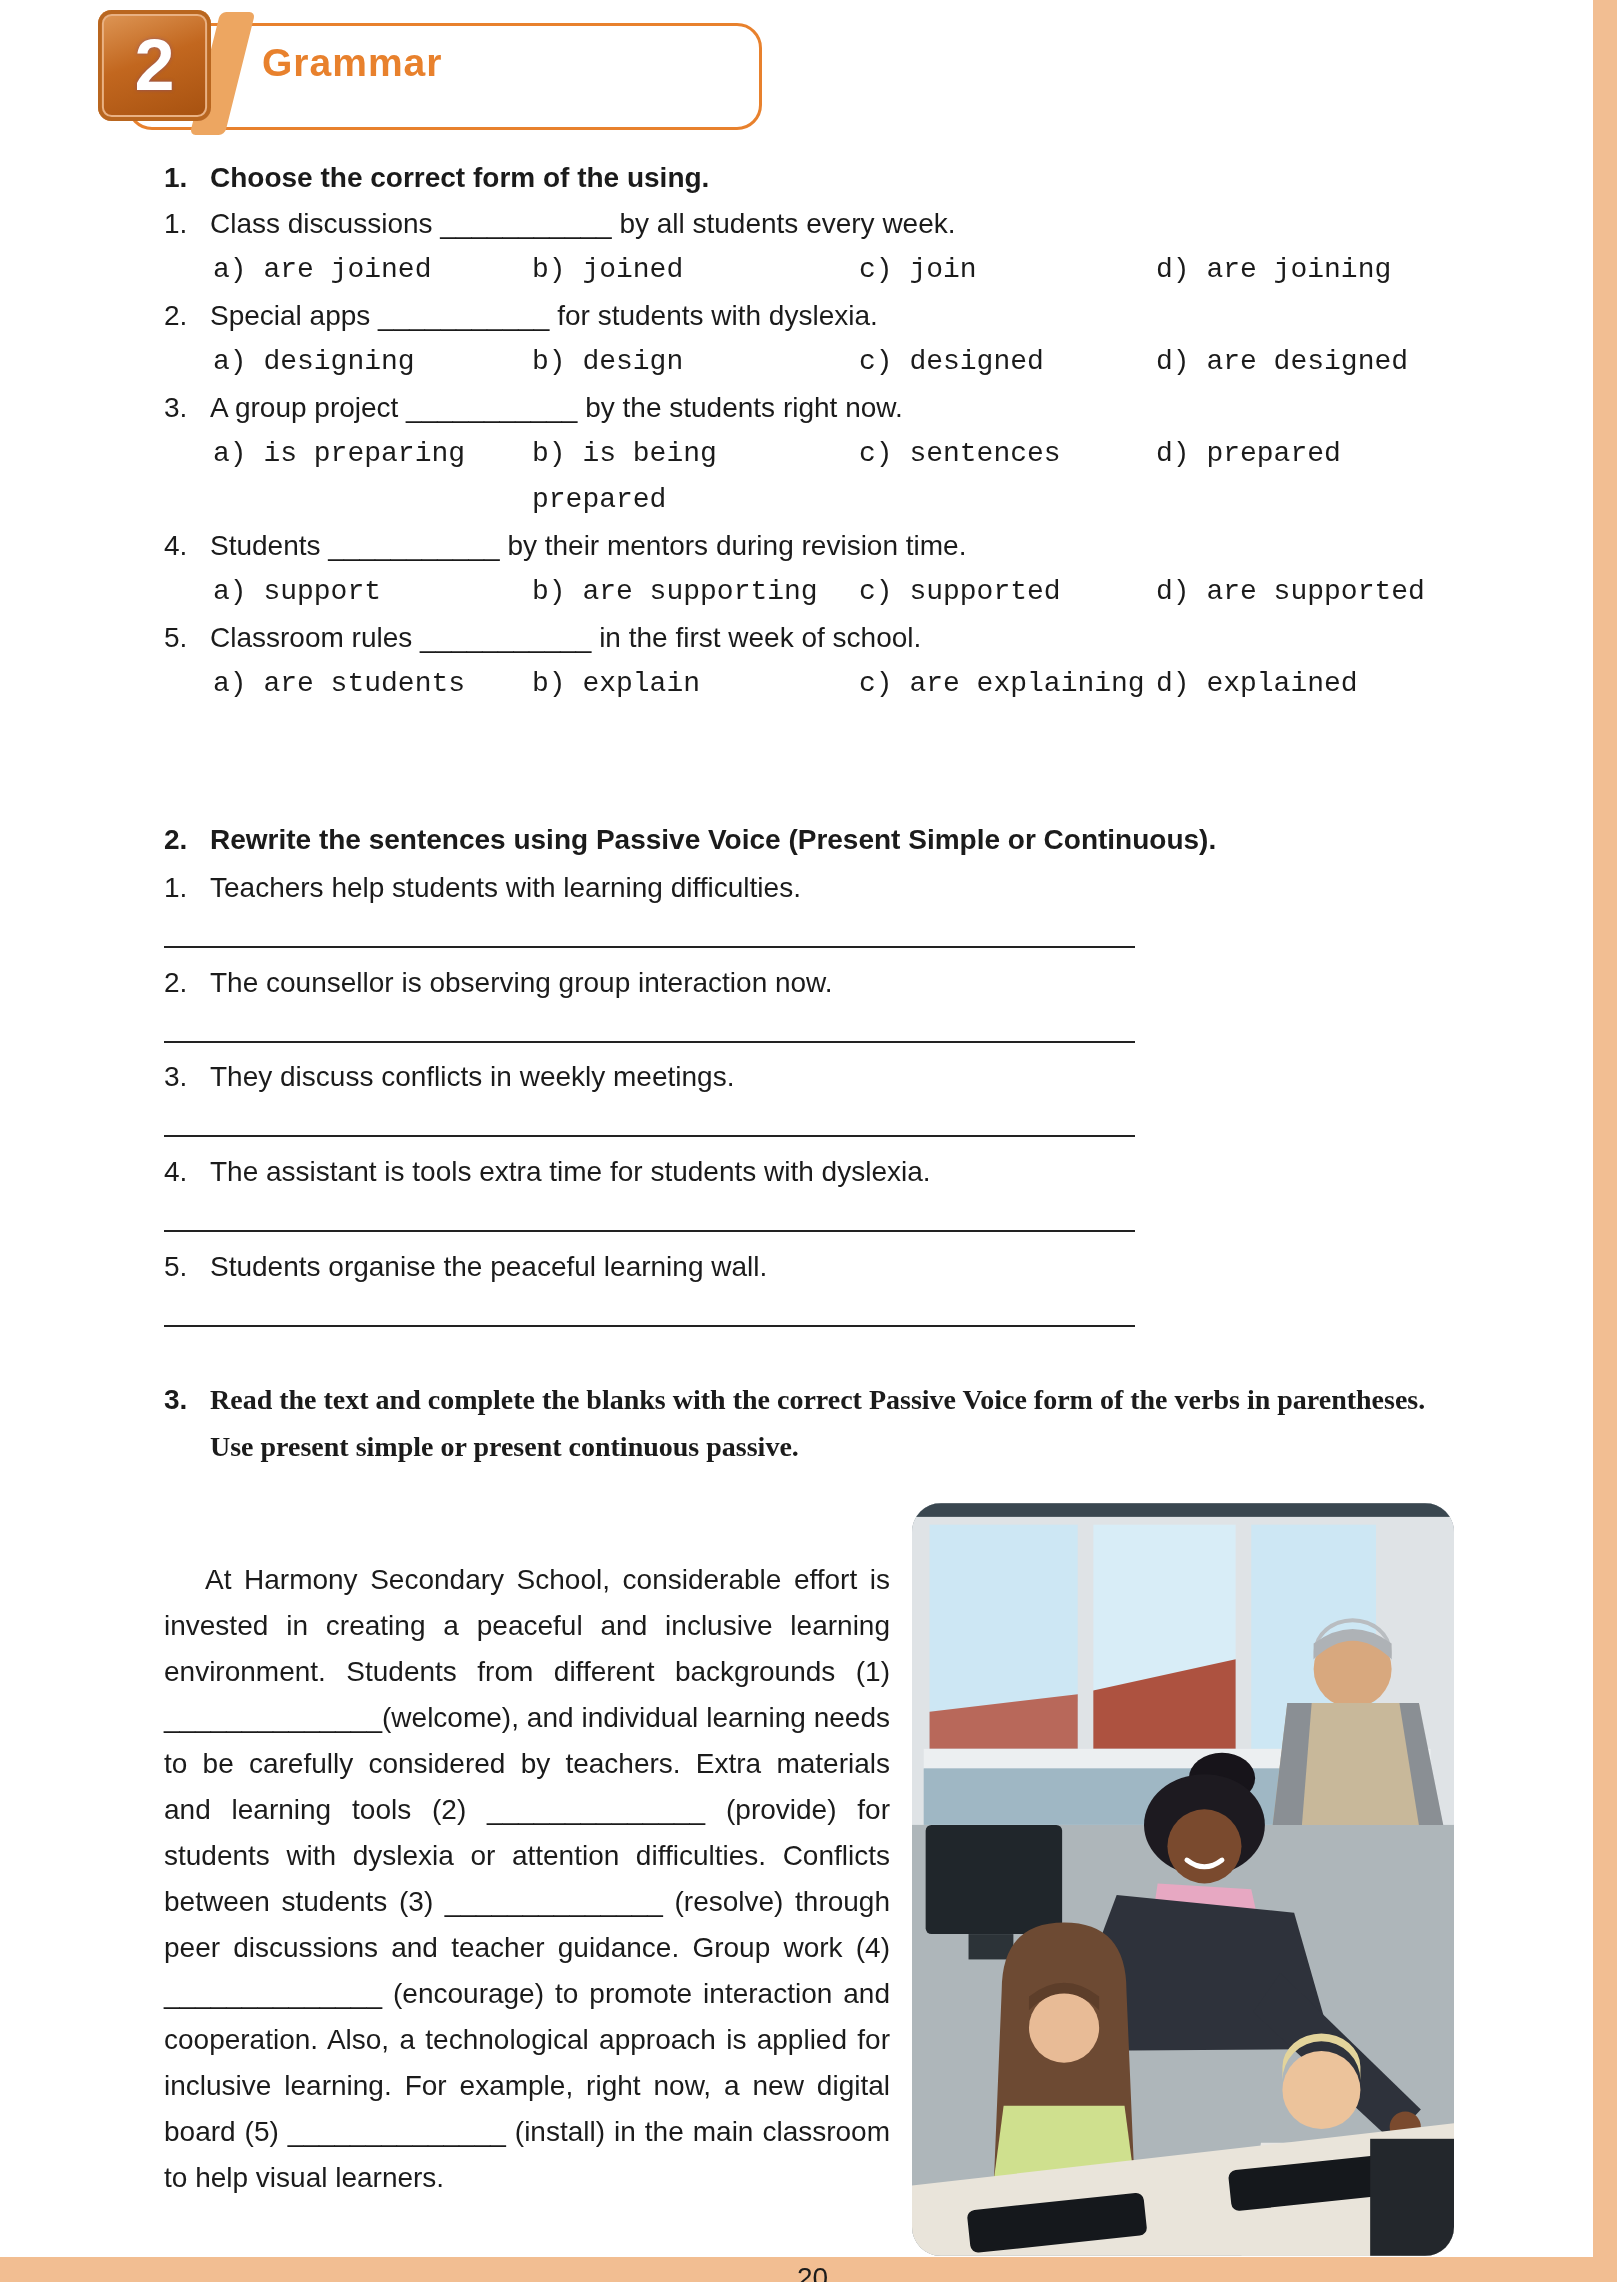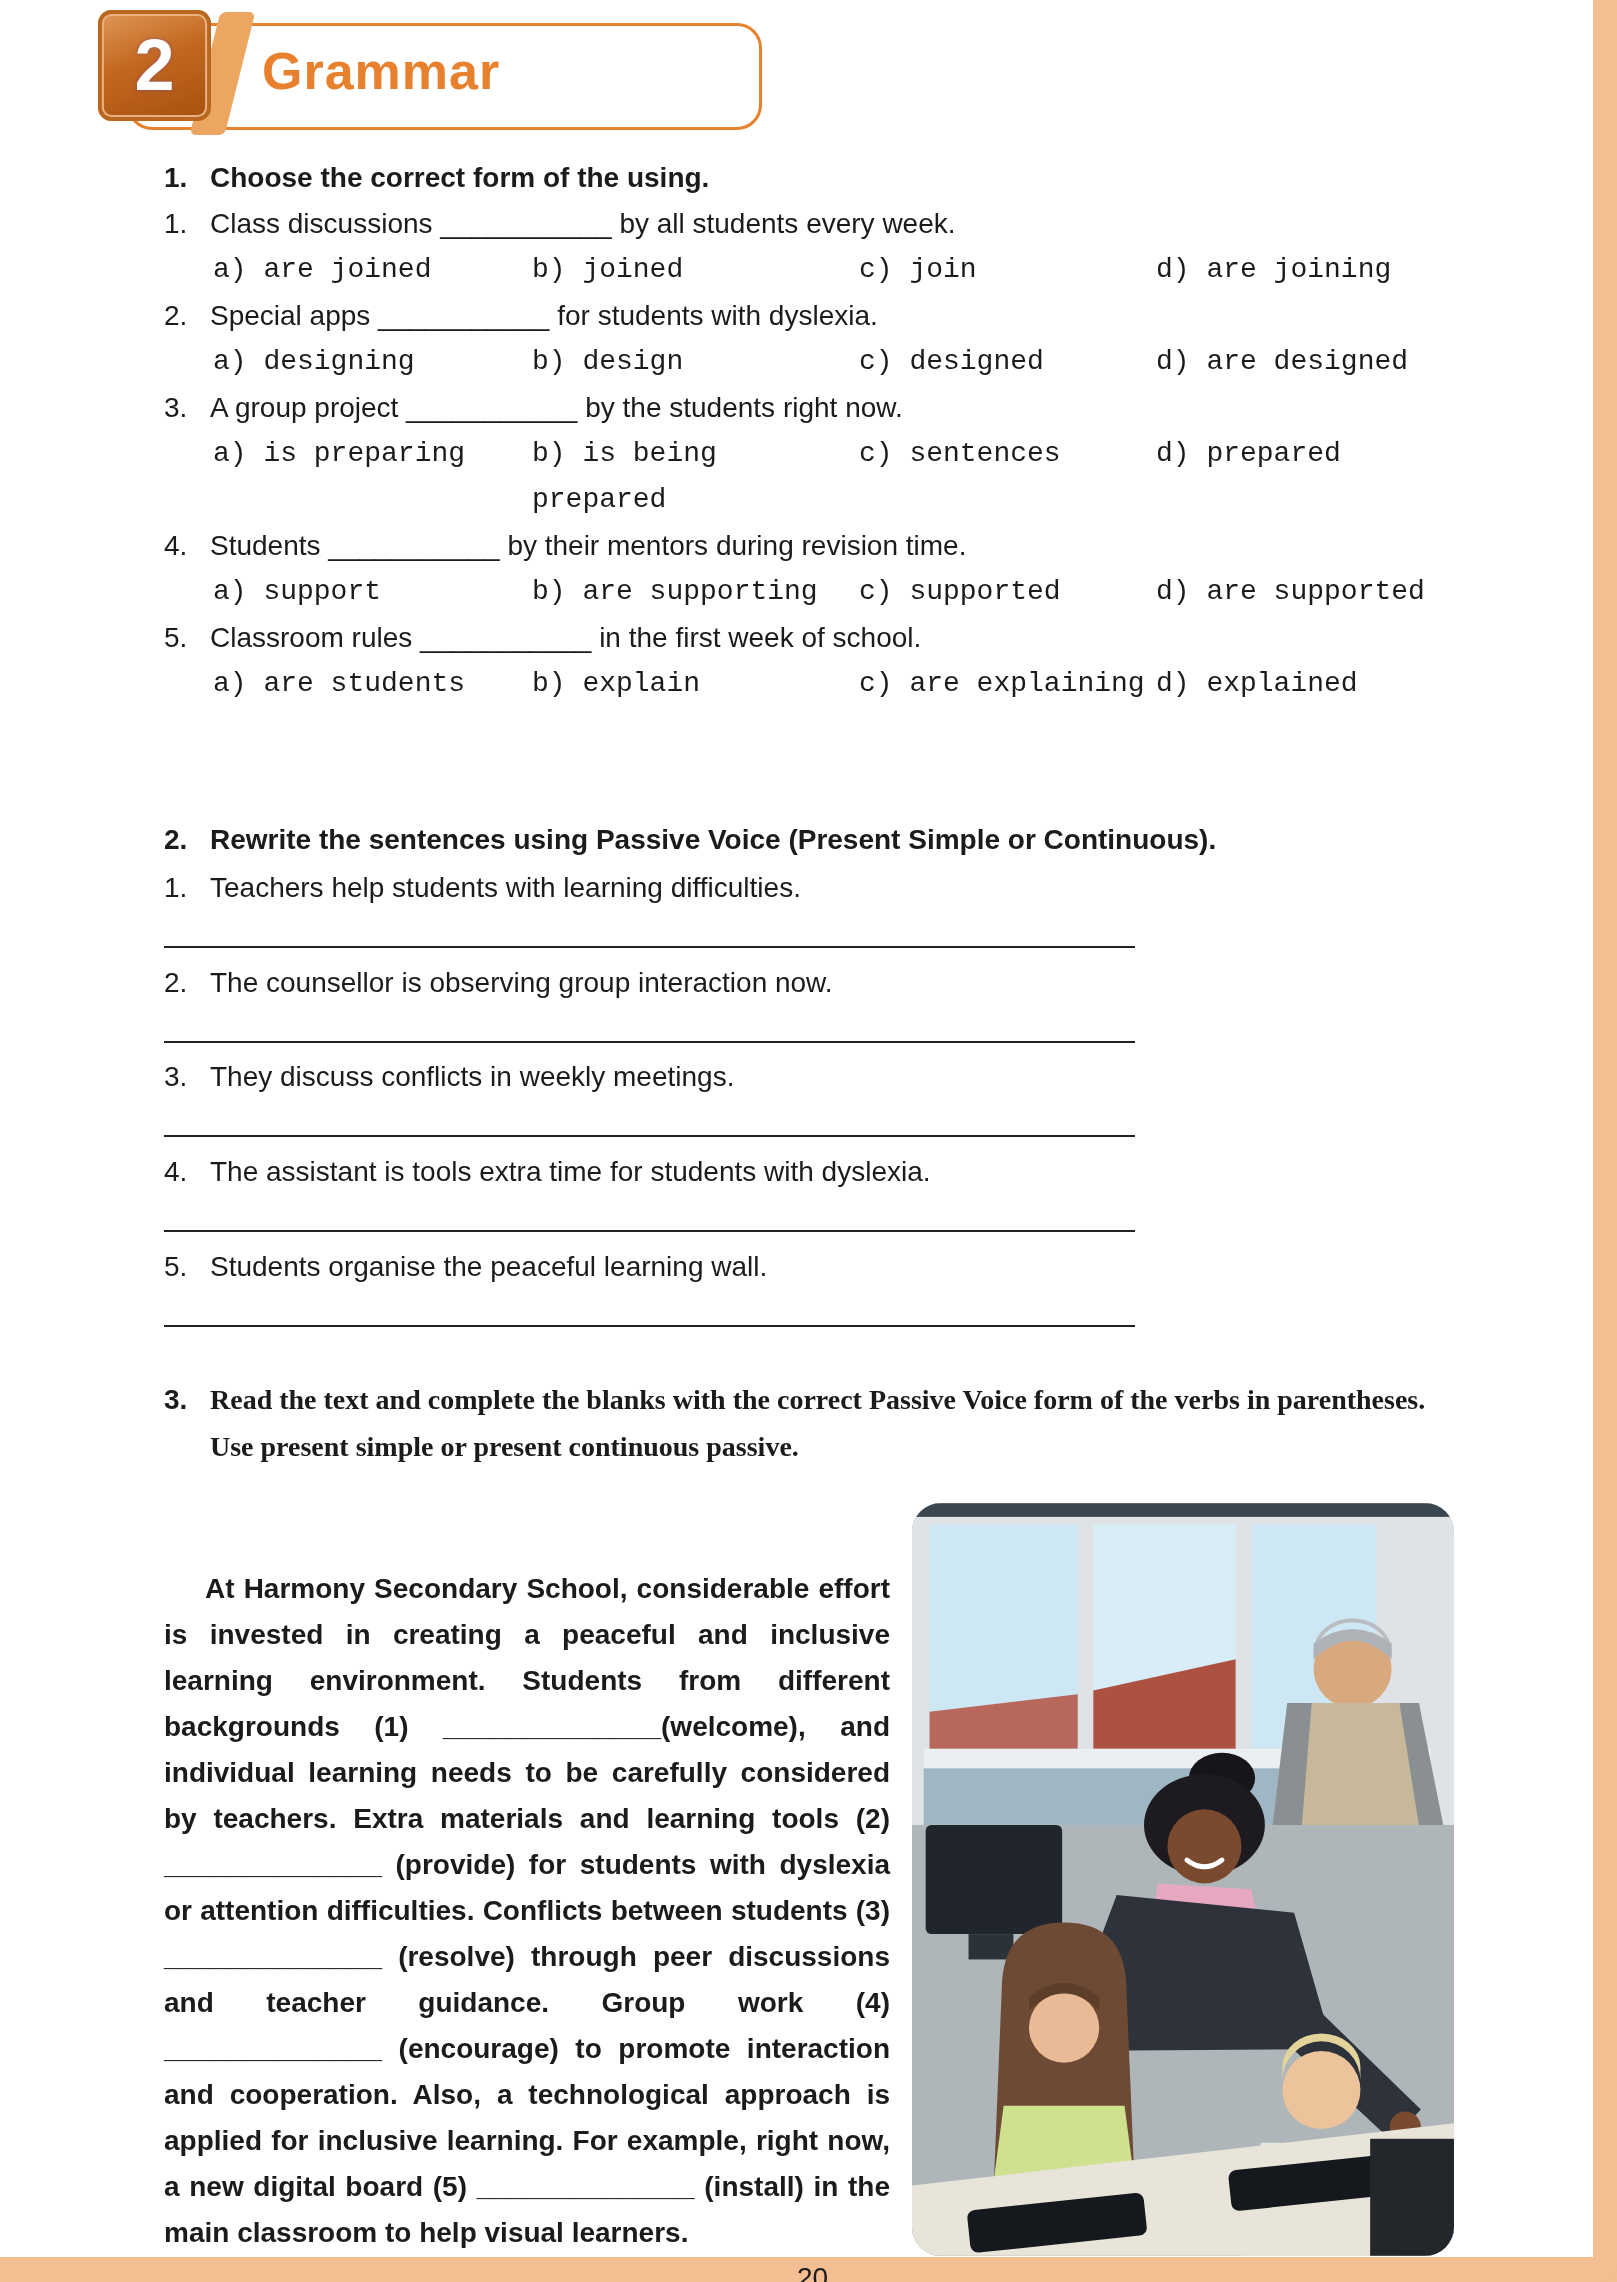--- a/index.html
+++ b/index.html
@@ -22,21 +22,21 @@
     background:#EDA661; transform:skewX(-14deg); border-radius:5.9px;
   }
   .badge {
     position:absolute; left:0; top:0; width:113px; height:111px; border-radius:13.7px;
     background:linear-gradient(160deg,#e09a5a 0%, #c2671f 45%, #a5500f 100%);
     box-shadow: inset 0 0 0 3.9px #b9661f, inset 0 0 0 5.9px #e9b183;
     display:flex; align-items:center; justify-content:center;
   }
   .badge-num { color:#ffffff; font-size:72px; font-weight:bold; text-shadow:0 0 3.9px rgba(110,70,160,0.55); }
   .grammar-title {
-    position:absolute; left:164px; top:31px; font-size:52px; font-weight:bold;
+    position:absolute; left:164px; top:31px; font-size:39px; font-weight:bold;
     color:var(--accent,#E8812D); letter-spacing:1px;
   }
 
   
   .content { position:absolute; left:164px; top:154px; width:1297px; }
 
   .ex-title { display:flex; font-weight:bold; font-size:28px; line-height:47px; }
   .ex-num { width:46px; flex-shrink:0; }
   .ex-title .wrap { flex:1; }
 
@@ -46,21 +46,21 @@
     display:grid; grid-template-columns:319px 327px 297px 1fr;
     padding-left:49px; font-size:28px; line-height:46px;font-family:Liberation Mono, monospace;
   }
 
   .ex2 { margin-top:109px; }
   .ex2 .q-line { margin-top:2px; }
   .ans-line { width:971px; height:35px; border-bottom:2.4px solid #222; margin-bottom:11.7px; }
 
   .ex3-title { margin-top:49px; }
   .ex3-title .wrap { width:1214px;font-family:Liberation Serif, serif; }
-  .ex3-body { display:flex; align-items:flex-end; margin-top:33px;font-weight:bold; }
+  .ex3-body { display:flex; align-items:center; margin-top:33px; }
   .para { width:726px; font-size:28px; line-height:46px; text-align:justify; text-indent:41px; }
   .photo-wrap {
     margin-left:21.5px; width:542px; height:753px; border-radius:29px; overflow:hidden;
     flex-shrink:0; background:#9aa4a8;
   }
   .photo-wrap svg { display:block; }
   .page-num { width:1297px; text-align:center; font-size:28px; margin-top:6px; }
 </style>
 </head>
 <body>

